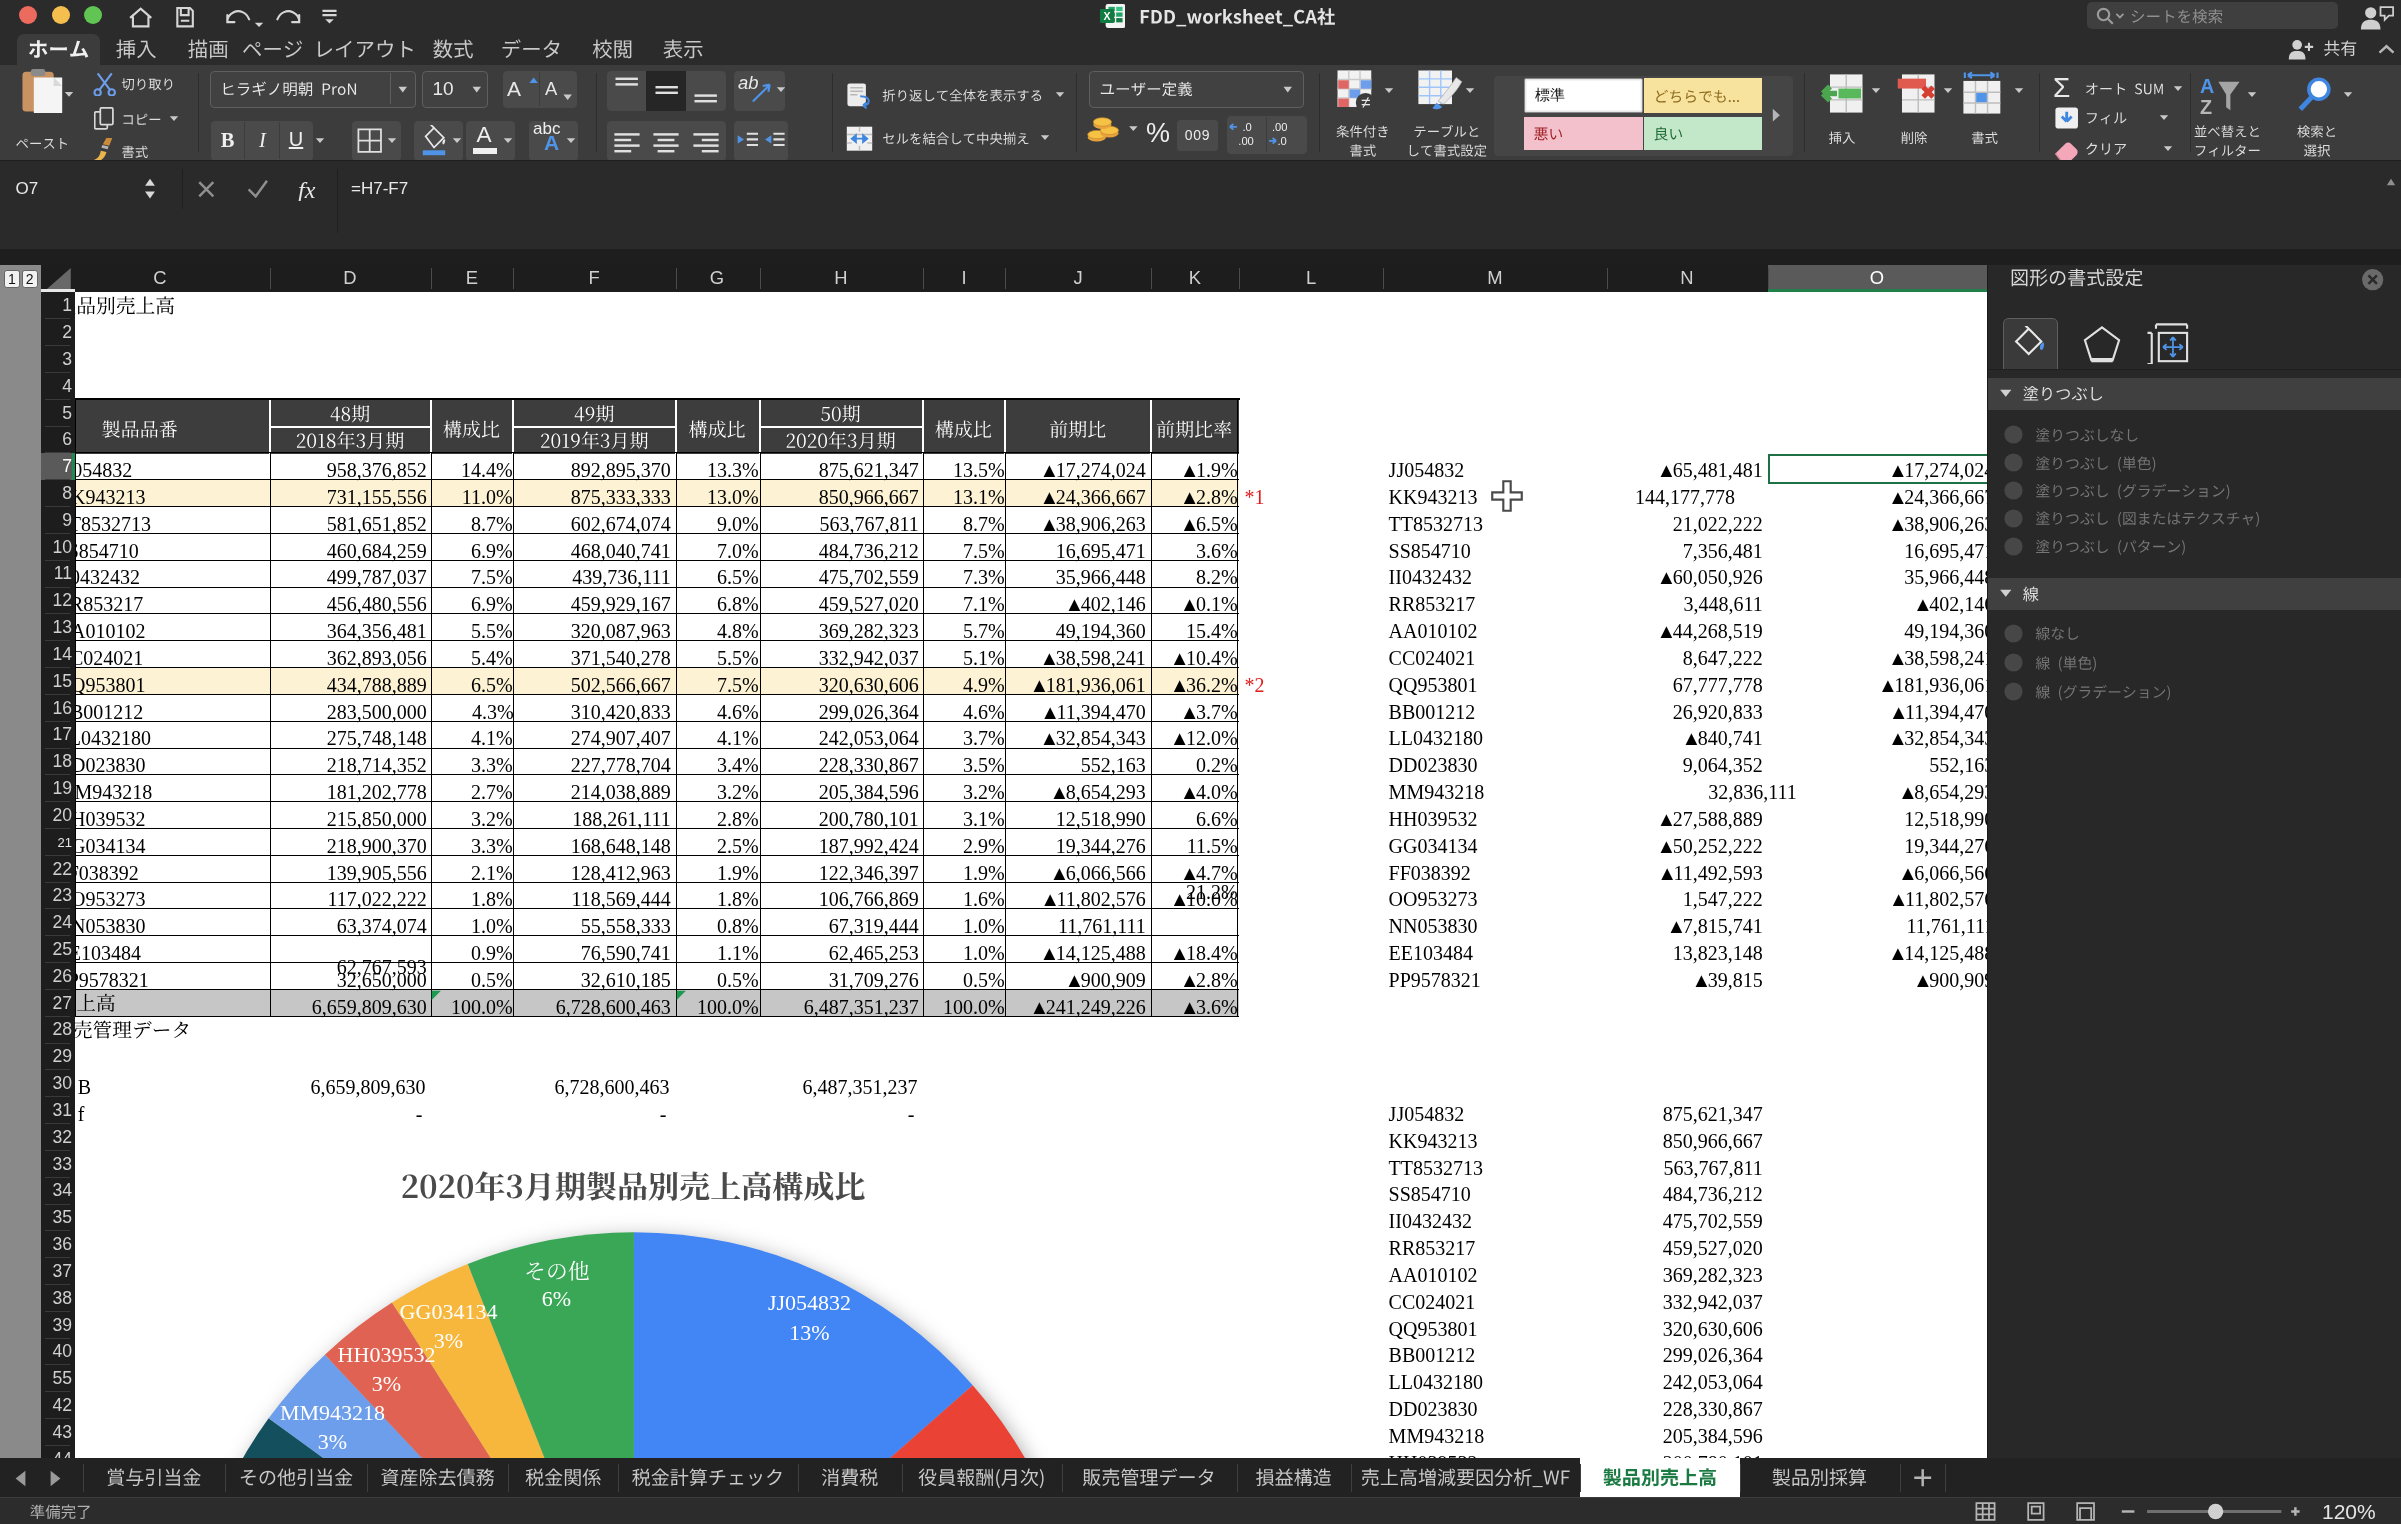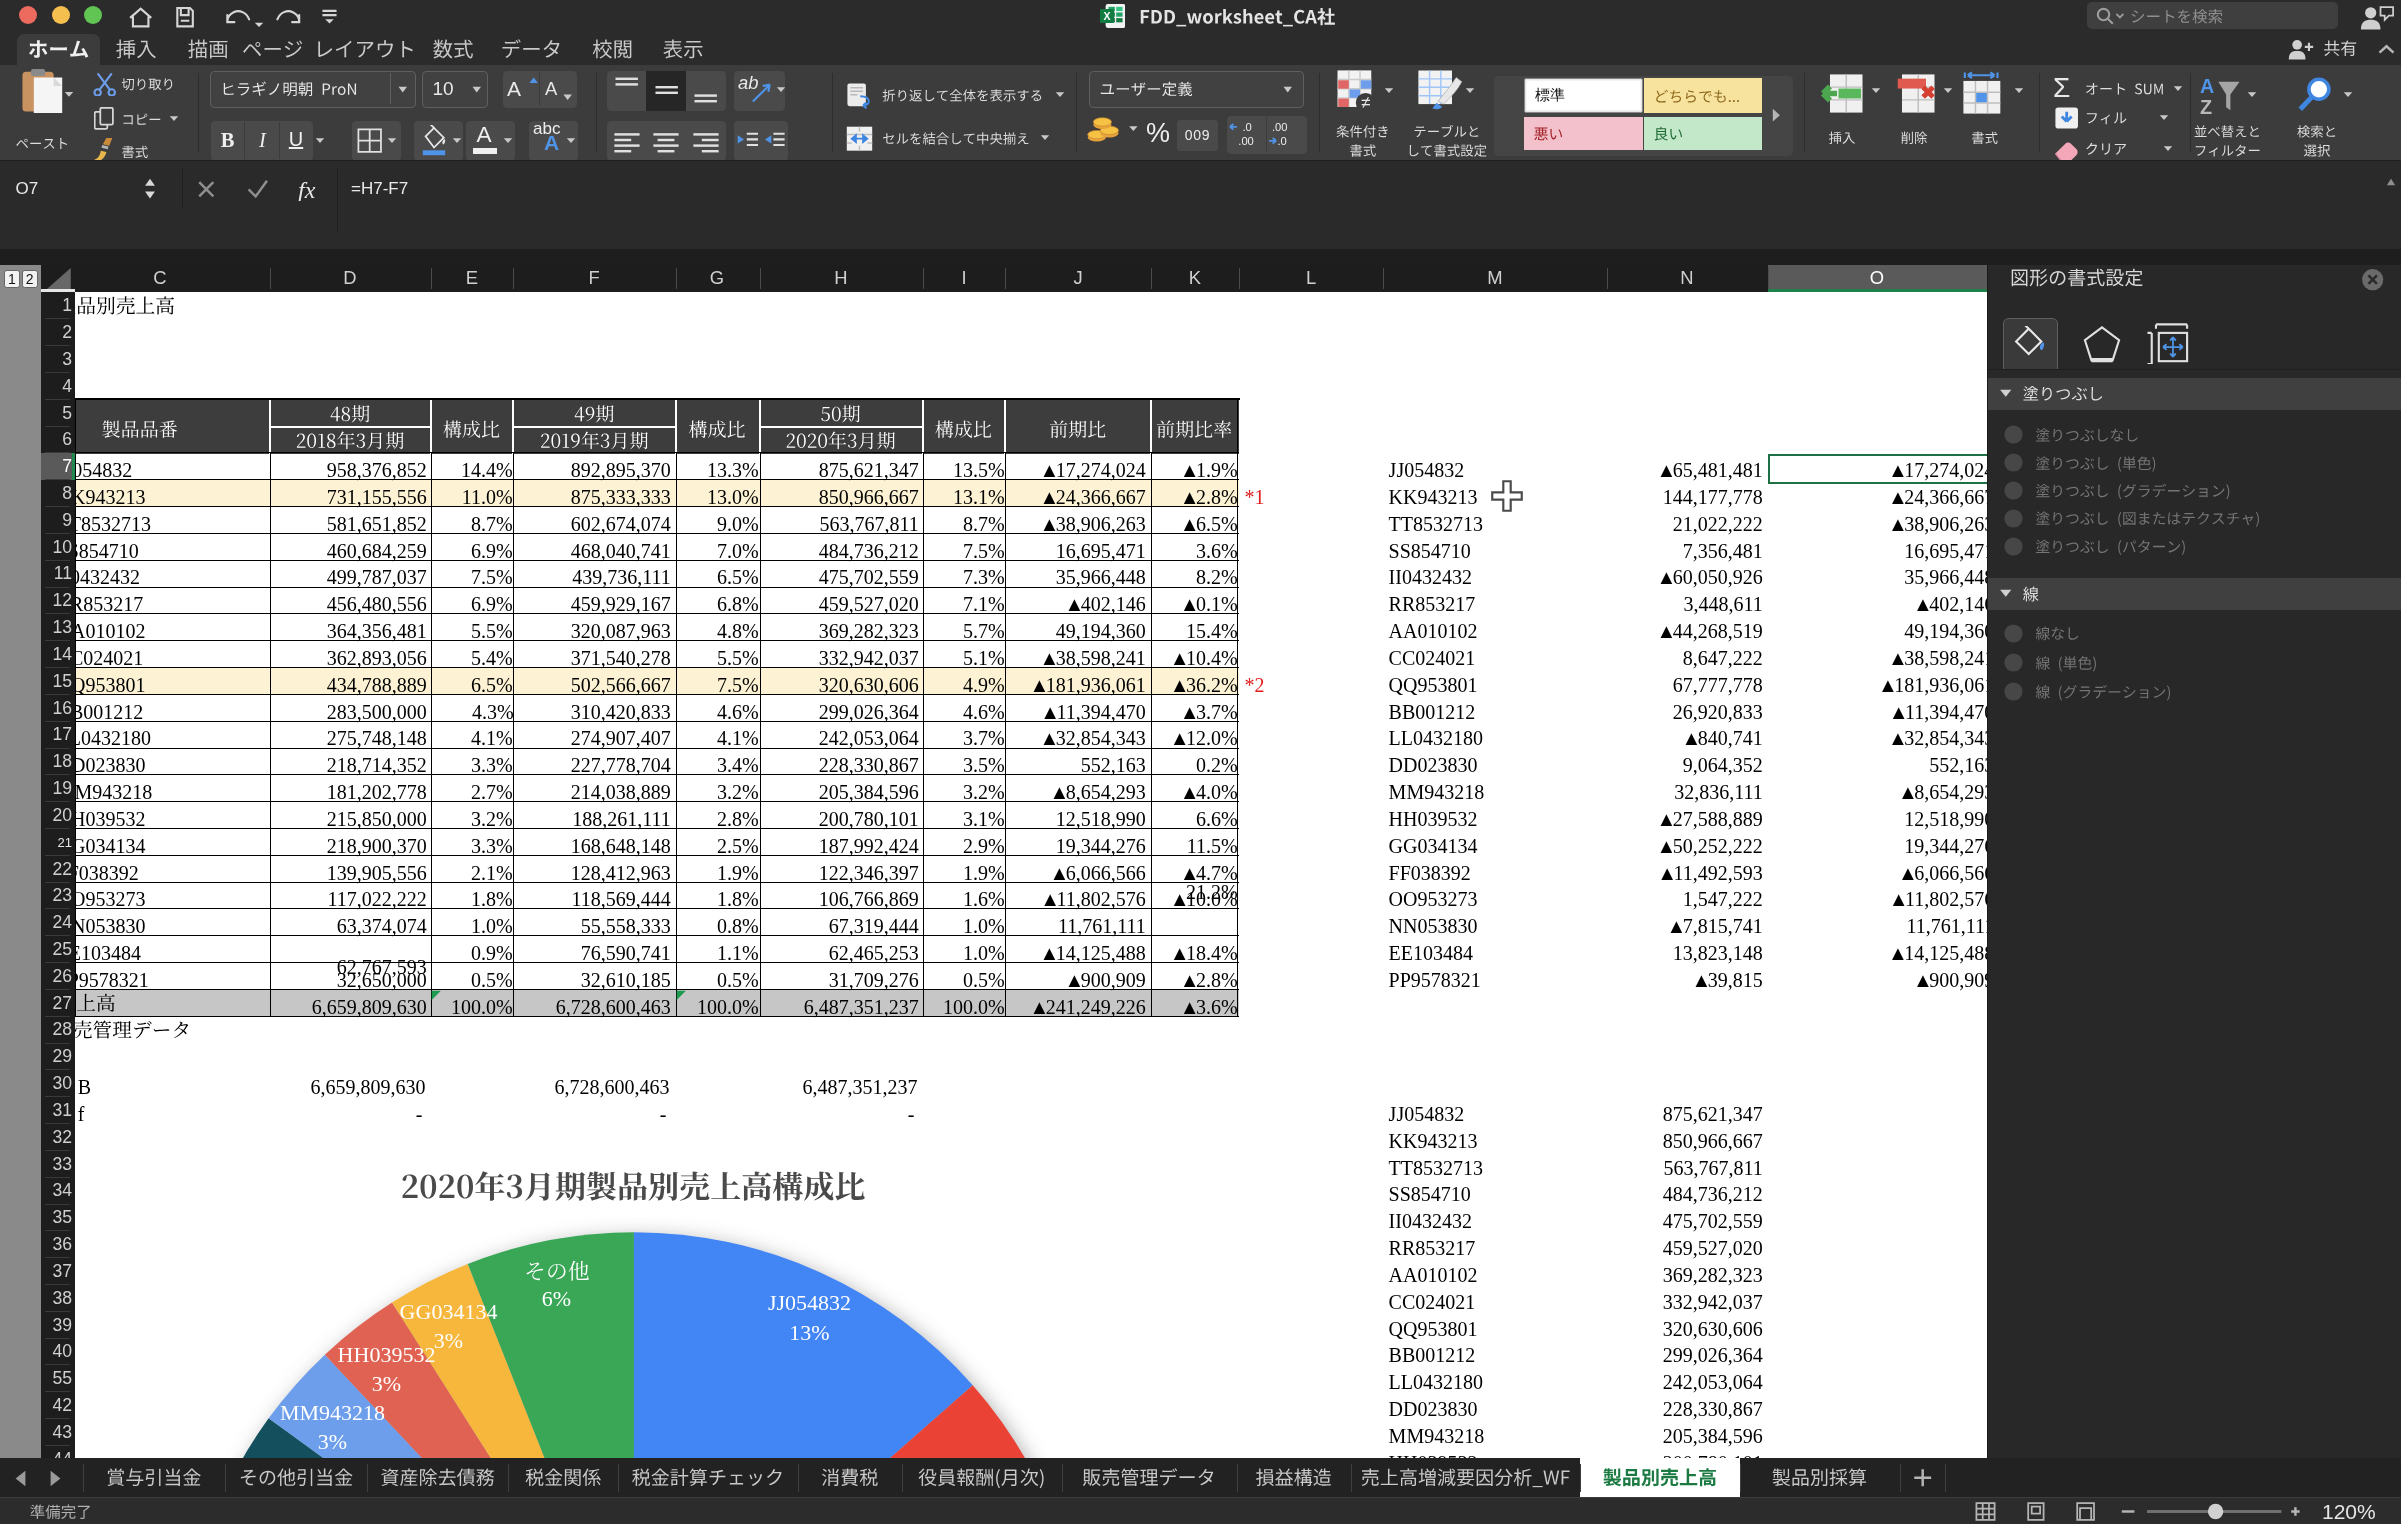--- a/index.html
+++ b/index.html
@@ -736,21 +736,21 @@
 <div class="ser" style="left:270px;top:1070px;width:161px;text-align:right;padding-right:5.6px;">6,659,809,630</div>
 <div class="ser" style="left:513px;top:1070px;width:162px;text-align:right;padding-right:5.6px;">6,728,600,463</div>
 <div class="ser" style="left:760px;top:1070px;width:163px;text-align:right;padding-right:5.6px;">6,487,351,237</div>
 <div class="ser" style="left:270px;top:1097px;width:161px;text-align:right;padding-right:8.5px;">-</div>
 <div class="ser" style="left:513px;top:1097px;width:162px;text-align:right;padding-right:8.5px;">-</div>
 <div class="ser" style="left:760px;top:1097px;width:163px;text-align:right;padding-right:8.5px;">-</div>
 <div class="ser" style="left:1383px;top:453px;width:224px;padding-left:5.6px;">JJ054832</div>
 <div class="ser" style="left:1607px;top:453px;width:160px;text-align:right;padding-right:4.2px;"><span class="tri">▲</span>65,481,481</div>
 <div class="ser" style="left:1768px;top:453px;width:229px;text-align:right;padding-right:2.8px;"><span class="tri">▲</span>17,274,024</div>
 <div class="ser" style="left:1383px;top:480px;width:224px;padding-left:5.6px;">KK943213</div>
-<div class="ser" style="left:1607px;top:480px;width:160px;text-align:right;padding-right:4.2px;">144,177,778</div>
+<div class="ser" style="left:1607px;top:480px;width:160px;text-align:center;padding-right:4.2px;">144,177,778</div>
 <div class="ser" style="left:1768px;top:480px;width:229px;text-align:right;padding-right:2.8px;"><span class="tri">▲</span>24,366,667</div>
 <div class="ser" style="left:1383px;top:507px;width:224px;padding-left:5.6px;">TT8532713</div>
 <div class="ser" style="left:1607px;top:507px;width:160px;text-align:right;padding-right:4.2px;">21,022,222</div>
 <div class="ser" style="left:1768px;top:507px;width:229px;text-align:right;padding-right:2.8px;"><span class="tri">▲</span>38,906,263</div>
 <div class="ser" style="left:1383px;top:534px;width:224px;padding-left:5.6px;">SS854710</div>
 <div class="ser" style="left:1607px;top:534px;width:160px;text-align:right;padding-right:4.2px;">7,356,481</div>
 <div class="ser" style="left:1768px;top:534px;width:229px;text-align:right;padding-right:2.8px;">16,695,471</div>
 <div class="ser" style="left:1383px;top:560px;width:224px;padding-left:5.6px;">II0432432</div>
 <div class="ser" style="left:1607px;top:560px;width:160px;text-align:right;padding-right:4.2px;"><span class="tri">▲</span>60,050,926</div>
 <div class="ser" style="left:1768px;top:560px;width:229px;text-align:right;padding-right:2.8px;">35,966,448</div>
@@ -769,21 +769,21 @@
 <div class="ser" style="left:1383px;top:695px;width:224px;padding-left:5.6px;">BB001212</div>
 <div class="ser" style="left:1607px;top:695px;width:160px;text-align:right;padding-right:4.2px;">26,920,833</div>
 <div class="ser" style="left:1768px;top:695px;width:229px;text-align:right;padding-right:2.8px;"><span class="tri">▲</span>11,394,470</div>
 <div class="ser" style="left:1383px;top:721px;width:224px;padding-left:5.6px;">LL0432180</div>
 <div class="ser" style="left:1607px;top:721px;width:160px;text-align:right;padding-right:4.2px;"><span class="tri">▲</span>840,741</div>
 <div class="ser" style="left:1768px;top:721px;width:229px;text-align:right;padding-right:2.8px;"><span class="tri">▲</span>32,854,343</div>
 <div class="ser" style="left:1383px;top:748px;width:224px;padding-left:5.6px;">DD023830</div>
 <div class="ser" style="left:1607px;top:748px;width:160px;text-align:right;padding-right:4.2px;">9,064,352</div>
 <div class="ser" style="left:1768px;top:748px;width:229px;text-align:right;padding-right:2.8px;">552,163</div>
 <div class="ser" style="left:1383px;top:775px;width:224px;padding-left:5.6px;">MM943218</div>
-<div class="ser" style="left:1607px;top:775px;width:160px;text-align:right;padding-right:4.2px;">32,836,111</div>
+<div class="ser" style="left:1641px;top:775px;width:160px;text-align:right;padding-right:4.2px;">32,836,111</div>
 <div class="ser" style="left:1768px;top:775px;width:229px;text-align:right;padding-right:2.8px;"><span class="tri">▲</span>8,654,293</div>
 <div class="ser" style="left:1383px;top:802px;width:224px;padding-left:5.6px;">HH039532</div>
 <div class="ser" style="left:1607px;top:802px;width:160px;text-align:right;padding-right:4.2px;"><span class="tri">▲</span>27,588,889</div>
 <div class="ser" style="left:1768px;top:802px;width:229px;text-align:right;padding-right:2.8px;">12,518,990</div>
 <div class="ser" style="left:1383px;top:829px;width:224px;padding-left:5.6px;">GG034134</div>
 <div class="ser" style="left:1607px;top:829px;width:160px;text-align:right;padding-right:4.2px;"><span class="tri">▲</span>50,252,222</div>
 <div class="ser" style="left:1768px;top:829px;width:229px;text-align:right;padding-right:2.8px;">19,344,276</div>
 <div class="ser" style="left:1383px;top:856px;width:224px;padding-left:5.6px;">FF038392</div>
 <div class="ser" style="left:1607px;top:856px;width:160px;text-align:right;padding-right:4.2px;"><span class="tri">▲</span>11,492,593</div>
 <div class="ser" style="left:1768px;top:856px;width:229px;text-align:right;padding-right:2.8px;"><span class="tri">▲</span>6,066,566</div>

